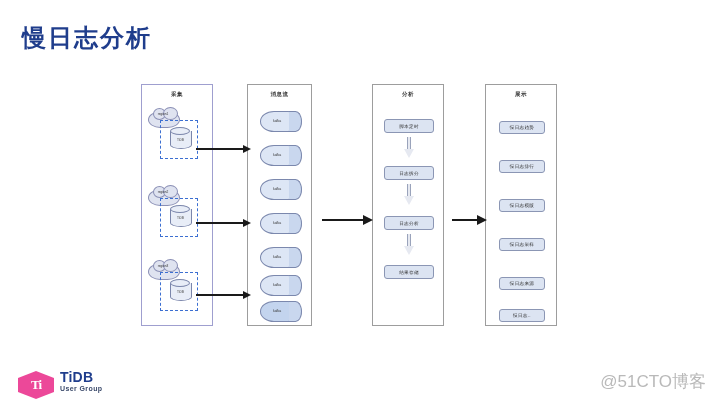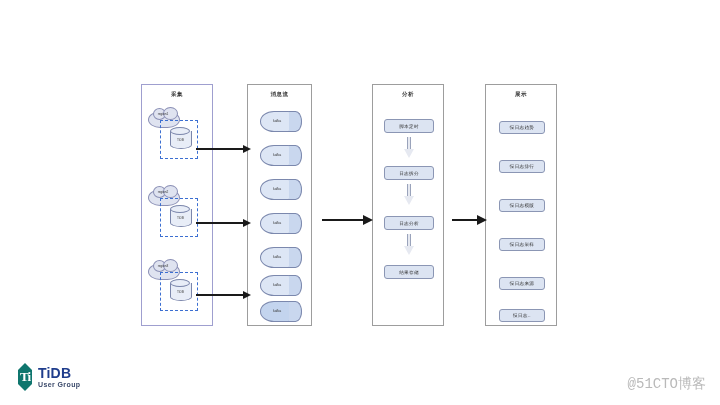--- a/index.html
+++ b/index.html
@@ -291,24 +291,24 @@
     width: 720px; height: 48px;
   }
   #tidb-logo {
     position: absolute;
     left: 18px; top: 6px;
     display: flex;
     align-items: center;
   }
   .hexmark {
     position: relative;
-    width: 14px; height: 28px;
-    background: #0f766e;
+    width: 36px; height: 28px;
+    background: #ec4899;
     clip-path: polygon(50% 0%, 100% 25%, 100% 75%, 50% 100%, 0% 75%, 0% 25%);
-    display: flex; align-items: center; justify-content: center;
+    display: flex; align-items: center; justify-content: center; margin-top: 8px;
   }
   .hexmark .inner {
     color: #ffffff;
     font-size: 13px;
     font-weight: bold;
     font-family: "Liberation Serif", serif;
     letter-spacing: -1px;
   }
   #tidb-text { margin-left: 6px; line-height: 1.05; }
   #tidb-name {
@@ -329,31 +329,31 @@
     font-size: 17px;
     font-weight: bold;
     color: #1c4fa1;
     letter-spacing: 0px;
     white-space: nowrap;
   }
   #ucloud-cn { letter-spacing: -0.5px; }
   #watermark {
     position: absolute;
     right: 14px; bottom: 12px;
-    font-size: 14px;
+    font-size: 17px;
     color: #b9b9b9;
     white-space: nowrap;
-    font-family: Liberation Mono, monospace;
   }
 </style>
 </head>
 <body>
 
 <div id="slide">
 
+  <div id="title">慢日志分析</div>
 
   <div id="diagram">
 
     <div class="column" id="col-collect">
       <div class="col-header" style="top:6px;">采集</div>
 
       <div class="src-group" style="top:26px;">
         <div class="cloud"></div>
         <div class="cloud-label">region1</div>
         <div class="dashbox">

